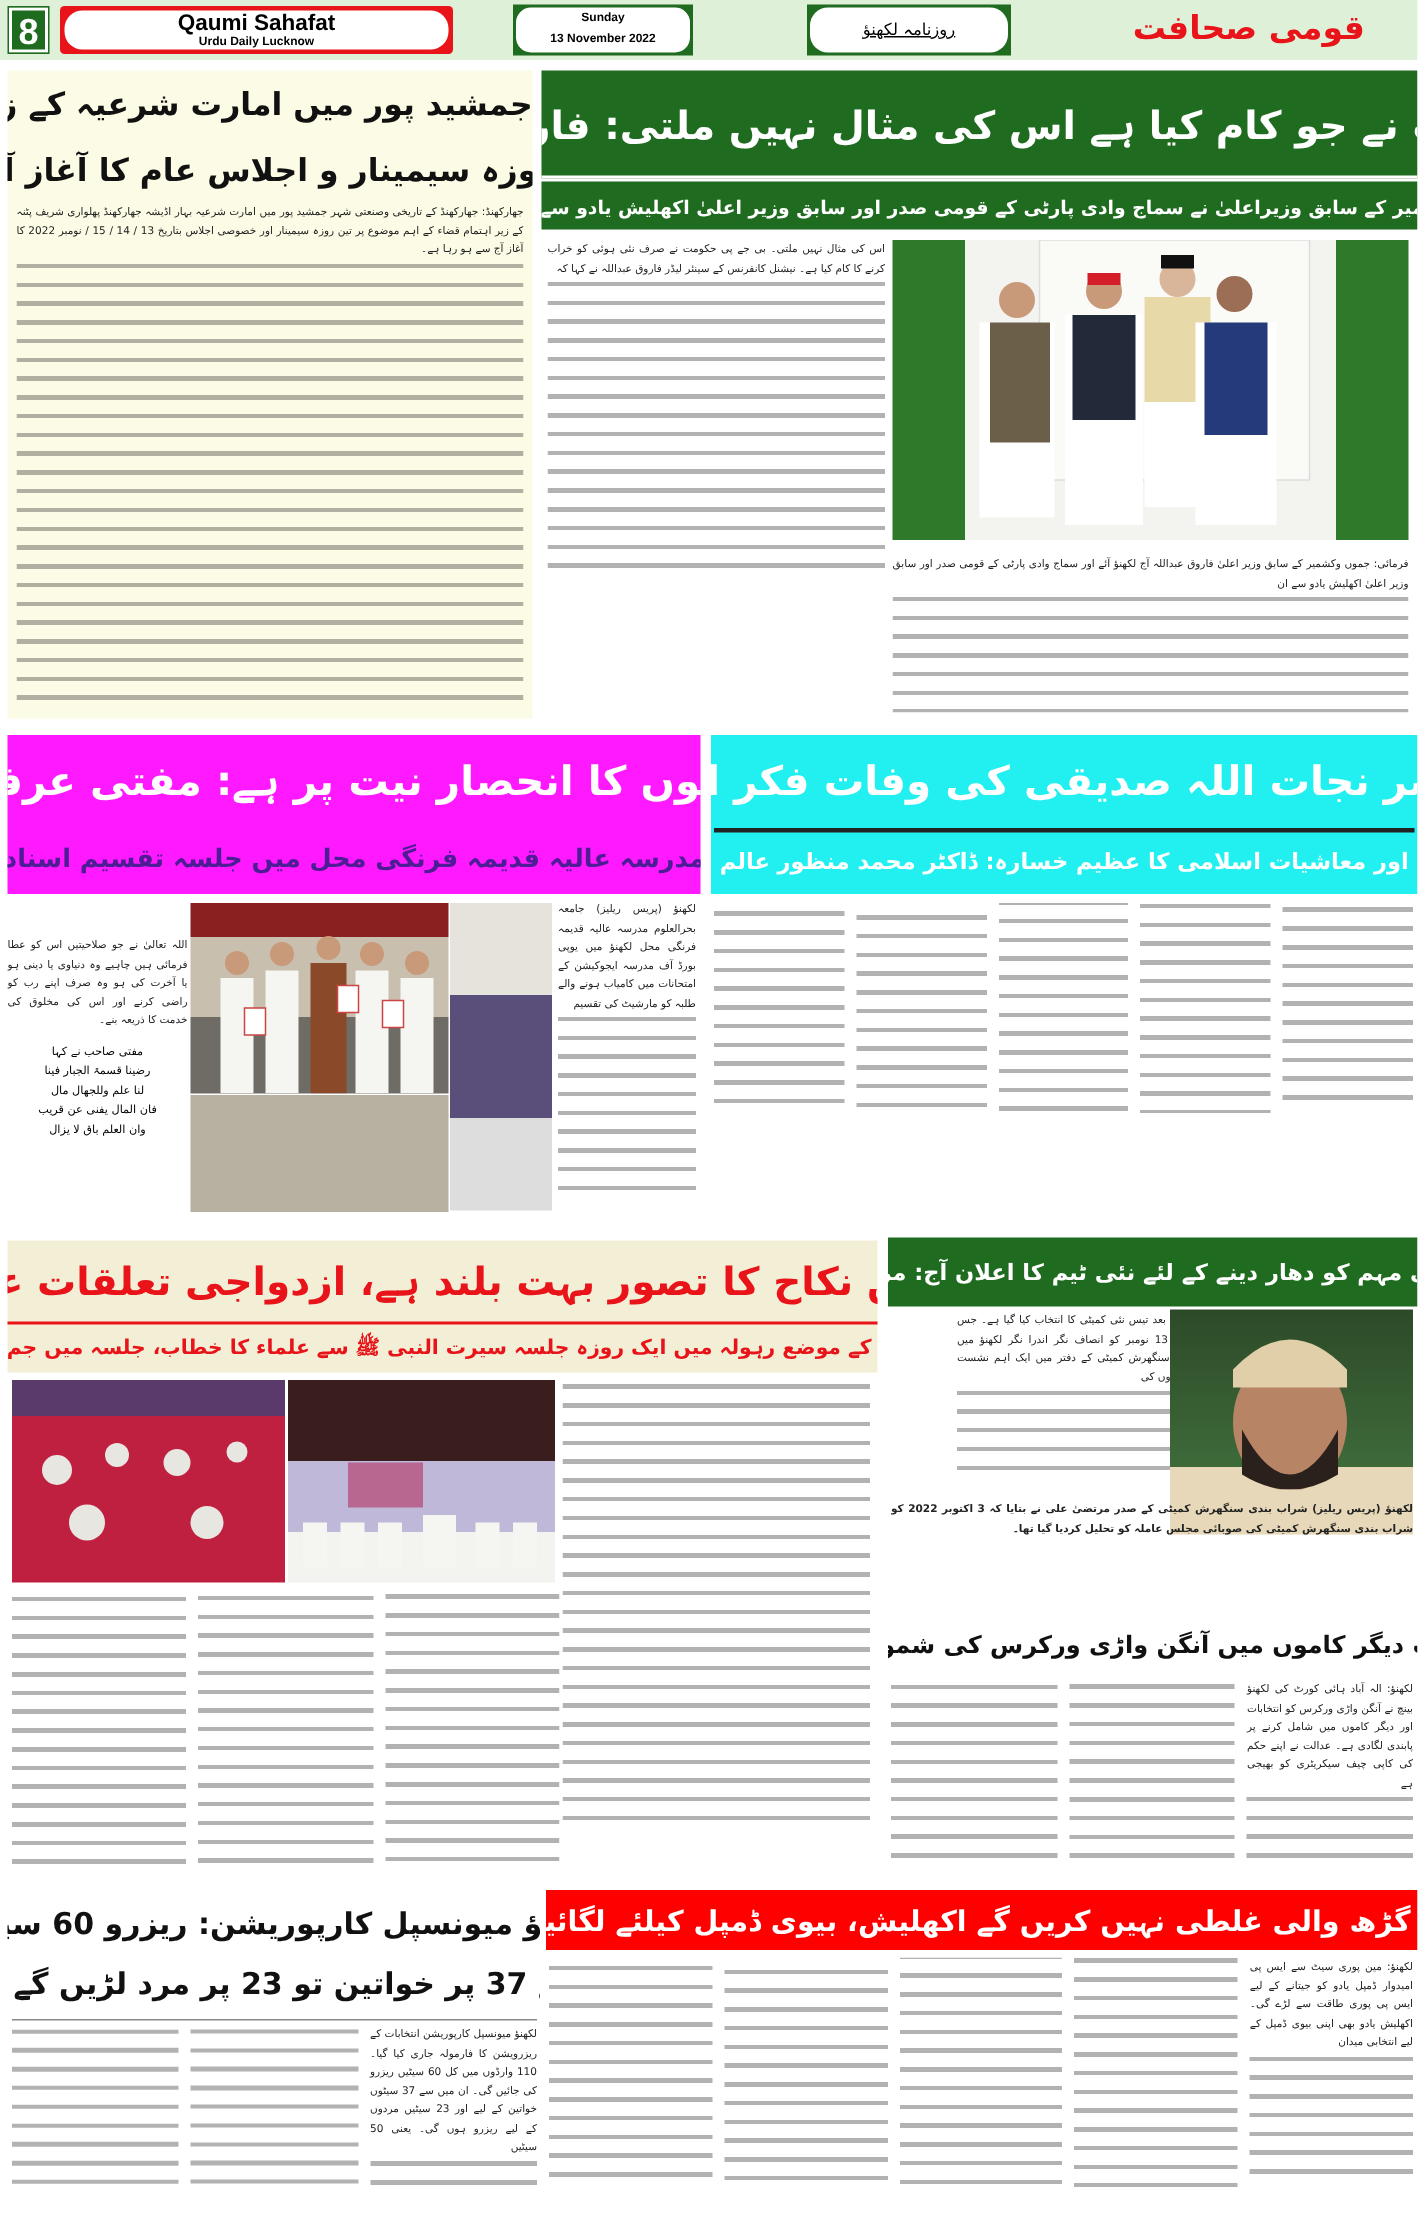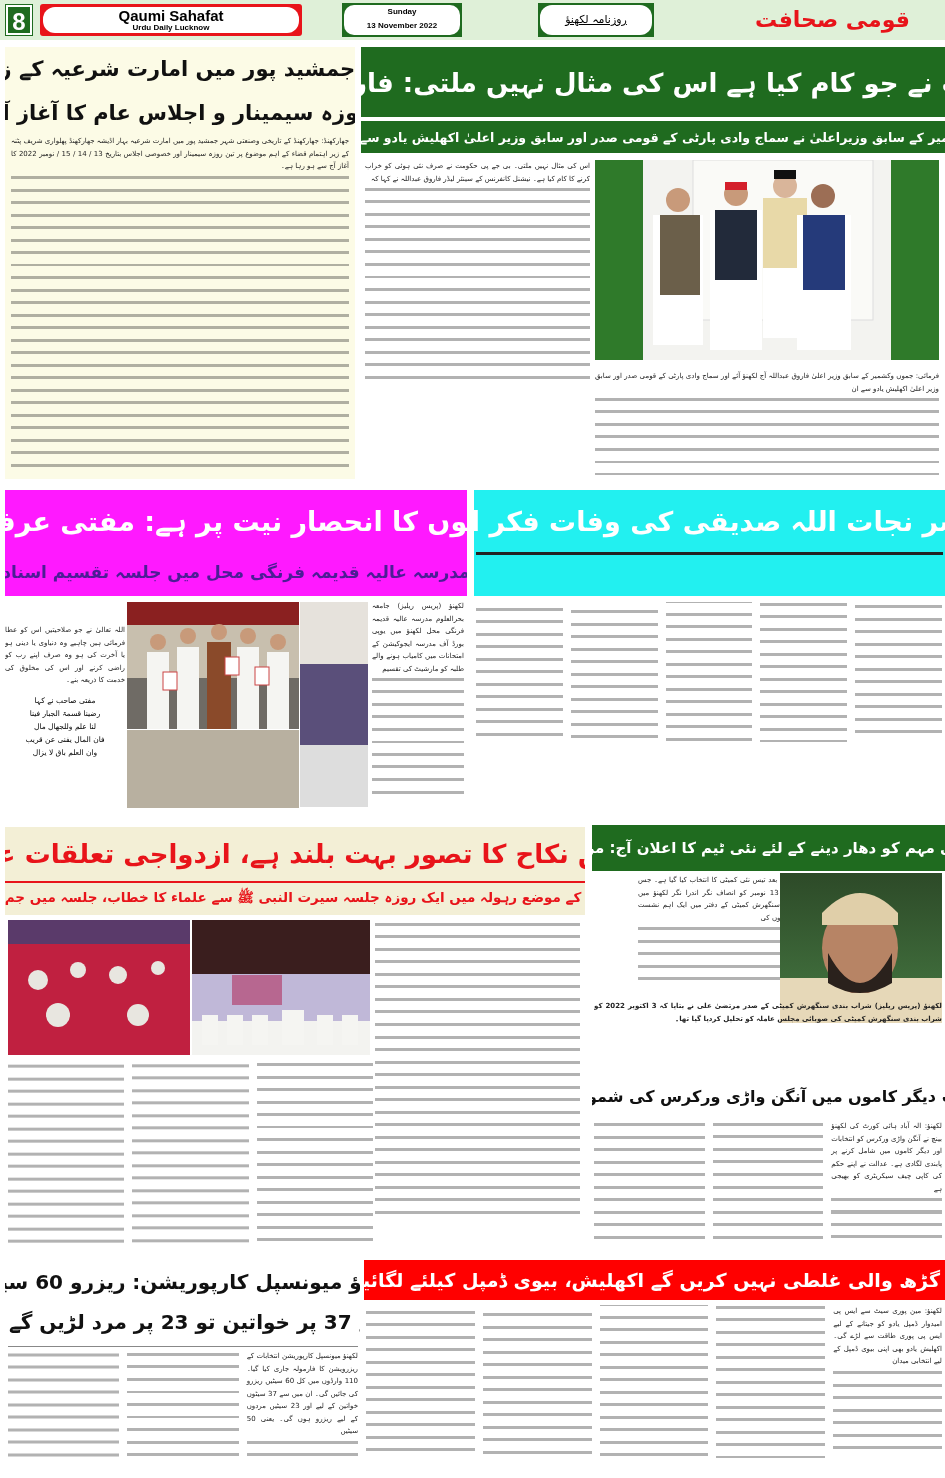--- a/index.html
+++ b/index.html
@@ -7,21 +7,21 @@
   .abs { position: absolute; }
   
   .masthead { left: 0; top: 0; width: 945px; height: 40px; background: #dff0d8; }
   .page-num { left: 6px; top: 5px; width: 26px; height: 30px; background: #1f6b1f; color: #fff; font: bold 24px "Liberation Sans", sans-serif; text-align: center; line-height: 30px; border: 2px solid #fff; outline: 1px solid #1f6b1f; }
   .brand-box { left: 40px; top: 4px; width: 262px; height: 32px; background: #e8141a; border-radius: 3px; padding: 3px; }
   .brand-inner { width: 100%; height: 100%; background: #fff; border-radius: 12px; text-align: center; font-family: "Liberation Sans", sans-serif; }
   .brand-title { font-weight: bold; font-size: 15px; line-height: 15px; display: block; padding-top: 1px; }
   .brand-sub { font-weight: bold; font-size: 8px; display: block; }
   .date-box { left: 342px; top: 3px; width: 120px; height: 34px; background: #1f6b1f; padding: 2px; }
   .date-inner { width: 100%; height: 100%; background: #fff; border-radius: 10px; text-align: center; font: bold 8px "Liberation Sans", sans-serif; line-height: 14px; }
-  .urdu-box { left: 538px; top: 3px; width: 116px; height: 34px; background: #1f6b1f; padding: 2px; text-decoration: underline; }
+  .urdu-box { left: 538px; top: 3px; width: 136px; height: 34px; background: #1f6b1f; padding: 2px; text-decoration: underline; }
   .urdu-inner { width: 100%; height: 100%; background: #fff; border-radius: 12px; text-align: center; font: 11px "DejaVu Sans", sans-serif; line-height: 30px; }
   .logo-urdu { left: 730px; top: 4px; width: 205px; height: 32px; color: #e8141a; font: bold 22px "DejaVu Sans", sans-serif; text-align: center; line-height: 32px; }
   .headline { display: flex; align-items: center; justify-content: center; text-align: center; direction: rtl; font-weight: bold; overflow: hidden; white-space: nowrap; }
   .col-text { font-size: 7px; line-height: 12.5px; color: #222; direction: rtl; text-align: justify; overflow: hidden; }
   .texture { background-image: repeating-linear-gradient(180deg, transparent 0 3px, rgba(0,0,0,0.55) 3px 6px, transparent 6px 12.5px); background-color: transparent; }
   .cream { background: #fcfbe6; }
   .photo { overflow: hidden; }
 </style>
 </head>
 <body>
@@ -136,20 +136,21 @@
 <div class="abs photo" style="left:127px;top:730px;width:172px;height:78px;background:#b8b0a0;"></div>
 <div class="abs photo" style="left:300px;top:602px;width:68px;height:205px;background:linear-gradient(180deg,#e6e2dc 0 30%,#5a4f7a 30% 70%,#ddd 70%);"></div>
 <div class="abs col-text" style="left:372px;top:600px;width:92px;height:210px;">
   <span>لکھنؤ (پریس ریلیز) جامعہ بحرالعلوم مدرسہ عالیہ قدیمہ فرنگی محل لکھنؤ میں یوپی بورڈ آف مدرسہ ایجوکیشن کے امتحانات میں کامیاب ہونے والے طلبہ کو مارشیٹ کی تقسیم</span>
   <div class="texture" style="height:120px;opacity:.55;"></div>
 </div>
 
 <div class="abs" style="left:474px;top:490px;width:471px;height:106px;background:#22f0f0;">
   <div class="headline" style="height:62px;color:#fff;font-size:27px;">پروفیسر نجات اللہ صدیقی کی وفات فکر اسلامی</div>
   <div style="height:3px;background:#222;margin:0 2px;"></div>
+  <div class="headline" style="height:38px;color:#fff;font-size:15px;">اور معاشیات اسلامی کا عظیم خسارہ: ڈاکٹر محمد منظور عالم</div>
 </div>
 <div class="abs col-text" style="left:476px;top:602px;width:466px;height:212px;column-count:5;column-gap:8px;">
   <div class="texture" style="height:700px;opacity:.55;"></div>
 </div>
 
 <div class="abs" style="left:5px;top:827px;width:580px;height:88px;background:#f3efd6;">
   <div class="headline" style="height:54px;color:#e8141a;font-size:26px;">اسلام میں نکاح کا تصور بہت بلند ہے، ازدواجی تعلقات عبادت ہیں</div>
   <div style="height:2px;background:#e8141a;"></div>
   <div class="headline" style="height:32px;color:#e8141a;font-size:13.5px;">قصبہ بلگرام کے موضع رہولہ میں ایک روزہ جلسہ سیرت النبی ﷺ سے علماء کا خطاب، جلسہ میں جم غفیر امڈ آیا</div>
 </div>

